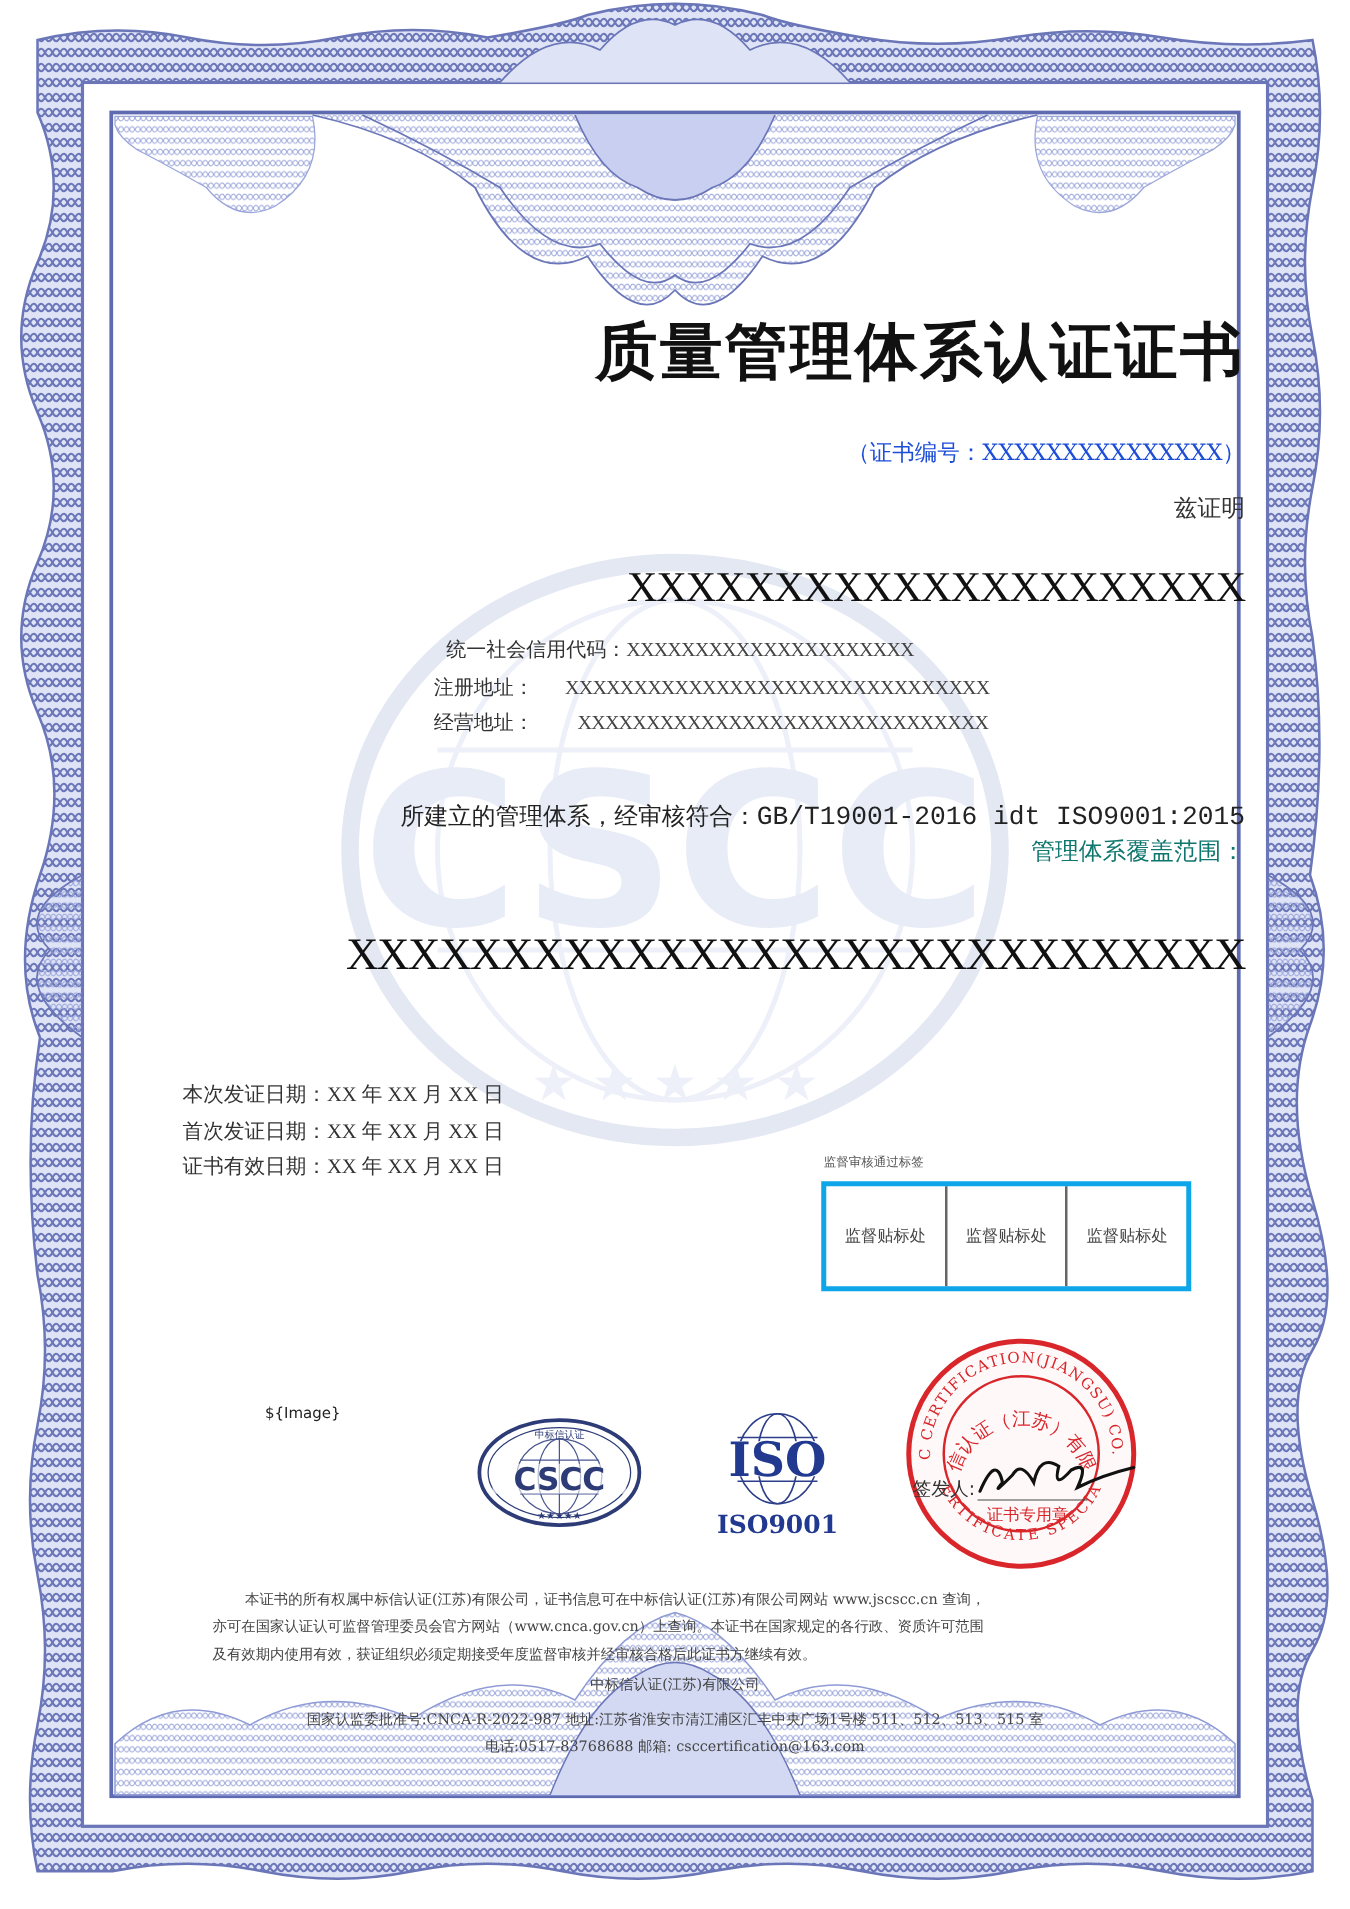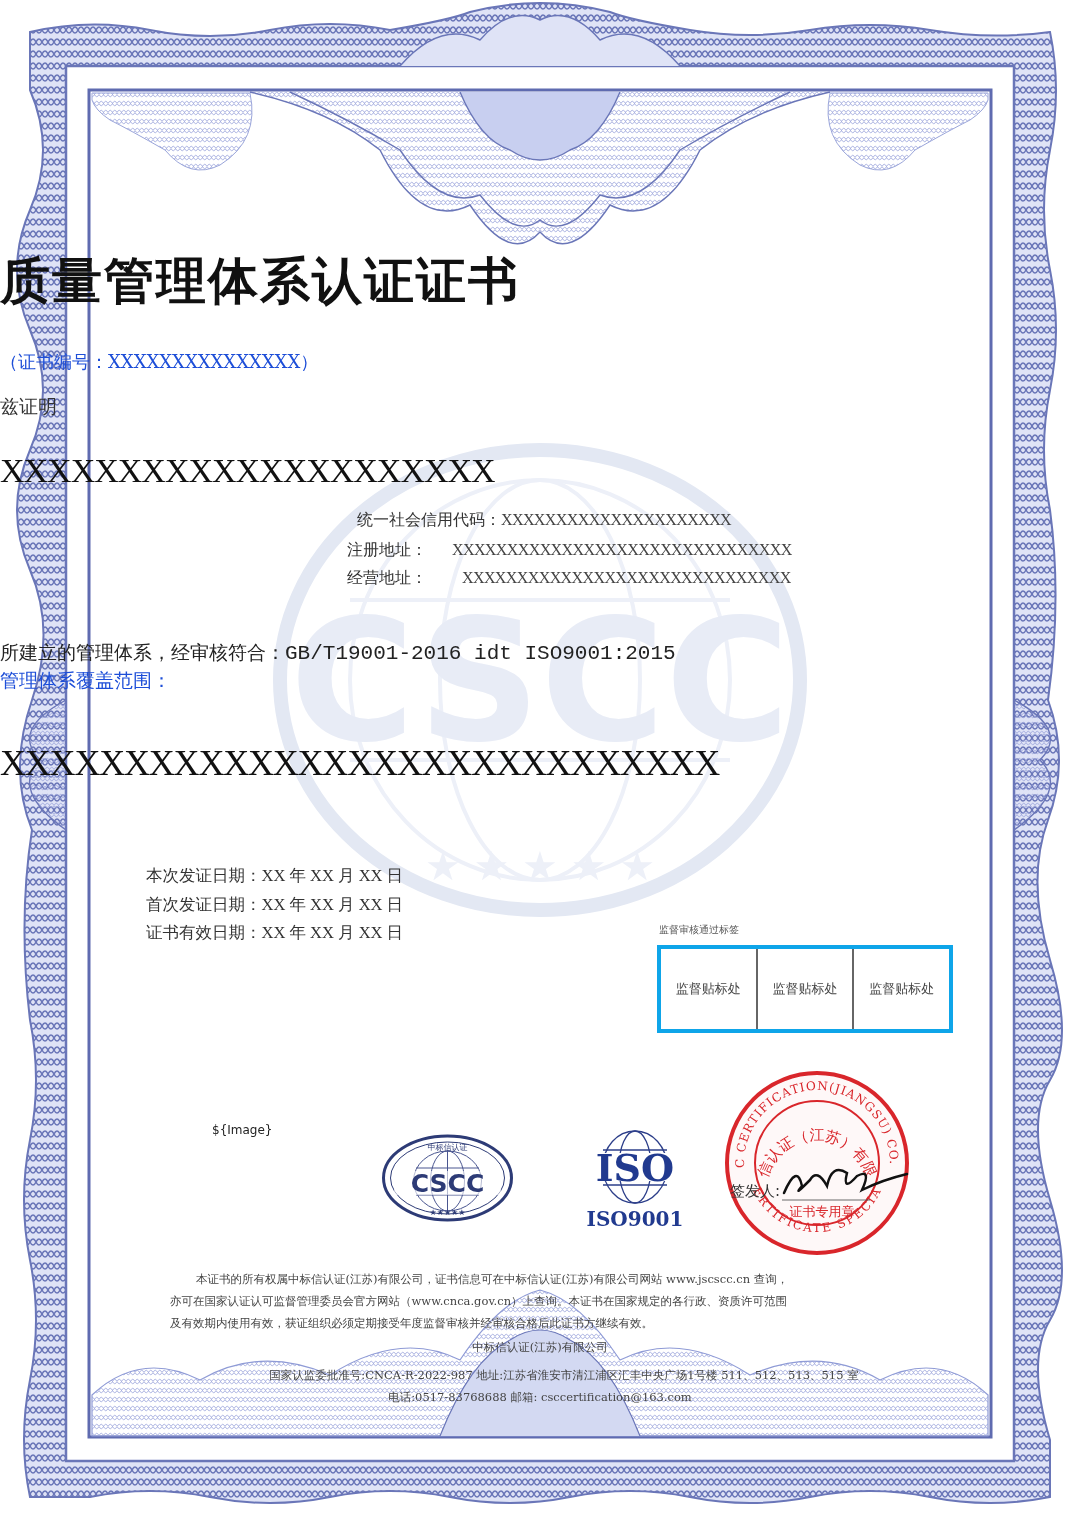--- a/index.html
+++ b/index.html
@@ -1,31 +1,31 @@
 <!DOCTYPE html>
 <html><head>
 <meta charset="utf-8">
 <style>
   html, body { margin:0; padding:0; background:#ffffff; }
   body { width:1080px; height:1527px; position:relative; overflow:hidden;
          font-family:"DejaVu Serif","Liberation Serif",serif; color:#222; }
   .abs { position:absolute; }
   svg.layer { position:absolute; left:0; top:0; width:1080px; height:1527px; }
-  .center { left:0; width:996px; text-align:left; }
+  .center { left:0; width:996px; text-align:right; }
   .title { top:248px; font-size:50px; font-weight:bold; letter-spacing:2px; color:#111;
            font-family:"DejaVu Sans","Liberation Sans",sans-serif; }
   .certno { top:350px; font-size:18px; color:#1d4ed8; }
   .hereby { top:394px; font-size:19px; color:#333; }
   .company { top:452px; font-size:34px; color:#111; letter-spacing:-1px; font-family:"Liberation Serif","DejaVu Serif",serif; }
   .detail { font-size:16px; color:#333; }
   .detail .lbl { display:inline-block; }
   .detail .val { font-family:"Liberation Serif","DejaVu Serif",serif; font-size:16px; letter-spacing:-0.6px; color:#444; }
   .standard { top:640px; font-size:19px; color:#222; }
   .standard .std { font-family:"Liberation Mono","DejaVu Sans Mono",monospace; font-size:21px; }
-  .scope-lbl { top:668px; font-size:19px; color:#1d4ed8; }
+  .scope-lbl { top:668px; font-size:19px; color:#0f766e; }
   .scope-val { top:742px; font-size:36px; color:#111; letter-spacing:-1.2px; font-family:"Liberation Serif","DejaVu Serif",serif; }
   .dates { left:146px; top:862px; font-size:16.5px; color:#333; line-height:28.5px; }
   .dates .v { font-family:"Liberation Serif","DejaVu Serif",serif; }
   .sup-label { left:659px; top:923px; font-size:10px; color:#555; }
   .sup-boxes { left:657px; top:945px; width:296px; height:88px; display:flex; border:4px solid #0ea5e9; box-sizing:border-box; }
   .sup-box { flex:1; display:flex; align-items:center; justify-content:center; font-size:13px; color:#444; border-right:2px solid #666; }
   .sup-box:last-child { border-right:none; }
   .img-ph { left:212px; top:1123px; font-size:12px; color:#222; font-family:"DejaVu Sans","Liberation Sans",sans-serif; }
   .footer { left:170px; width:740px; font-size:11.5px; color:#444; line-height:22px; }
   .footer p { margin:0; }
@@ -142,21 +142,21 @@
       <line x1="36" y1="35" x2="99" y2="35"></line>
       <line x1="36" y1="62" x2="99" y2="62"></line>
     </g>
     <rect x="14" y="38" width="107" height="24" fill="#fff" opacity="0.6"></rect>
     <text x="67.5" y="59" text-anchor="middle" font-size="25" font-weight="bold" fill="#2d3b76" font-family="DejaVu Sans, sans-serif">CSCC</text>
     <text x="67.5" y="17" text-anchor="middle" font-size="8" fill="#2d3b76" font-family="DejaVu Serif, serif">中标信认证</text>
     <text x="67.5" y="82" text-anchor="middle" font-size="8" fill="#2d3b76" font-family="DejaVu Sans, sans-serif">★★★★★</text>
   </svg>
 </div>
 
-<div class="abs" style="left:570px; top:1125px; width:105px; height:105px;margin-left:13px;">
+<div class="abs" style="left:570px; top:1125px; width:105px; height:105px;">
   <svg width="105" height="105" viewBox="0 0 105 105" xmlns="http://www.w3.org/2000/svg">
     <g fill="none" stroke="#2d3f8a" stroke-width="1.3">
       <ellipse cx="52" cy="42" rx="32" ry="36"></ellipse>
       <ellipse cx="52" cy="42" rx="16" ry="36"></ellipse>
       <line x1="20" y1="25" x2="84" y2="25"></line>
       <line x1="20" y1="60" x2="84" y2="60"></line>
     </g>
     <rect x="4" y="28" width="96" height="28" fill="#fff"></rect>
     <text x="52" y="56" text-anchor="middle" font-size="38" font-weight="bold" fill="#213a8f" font-family="DejaVu Serif, serif">ISO</text>
     <text x="52" y="101" text-anchor="middle" font-size="20" font-weight="bold" fill="#213a8f" font-family="DejaVu Serif, serif">ISO9001</text>
@@ -181,14 +181,14 @@
     <path d="M62 125 Q75 95 80 118 Q70 130 88 112 Q95 100 105 118 Q110 95 125 105 Q120 125 135 108 Q150 100 140 122 Q160 112 185 106" fill="none" stroke="#111" stroke-width="2.5" stroke-linecap="round"></path>
   </svg>
 </div>
 
 <div class="abs footer" style="top:1268px;">
   <p class="ind">本证书的所有权属中标信认证(江苏)有限公司，证书信息可在中标信认证(江苏)有限公司网站 www.jscscc.cn 查询，</p>
   <p>亦可在国家认证认可监督管理委员会官方网站（www.cnca.gov.cn）上查询。本证书在国家规定的各行政、资质许可范围</p>
   <p>及有效期内使用有效，获证组织必须定期接受年度监督审核并经审核合格后此证书方继续有效。</p>
 </div>
 <div class="abs footer fcenter" style="top:1336px;">中标信认证(江苏)有限公司</div>
-<div class="abs footer fcenter" style="top:1364px;padding-left:24px;">国家认监委批准号:CNCA-R-2022-987 地址:江苏省淮安市清江浦区汇丰中央广场1号楼 511、512、513、515 室</div>
+<div class="abs footer fcenter" style="top:1364px;">国家认监委批准号:CNCA-R-2022-987 地址:江苏省淮安市清江浦区汇丰中央广场1号楼 511、512、513、515 室</div>
 <div class="abs footer fcenter" style="top:1386px;">电话:0517-83768688  邮箱: csccertification@163.com</div>
 
 </body></html>

